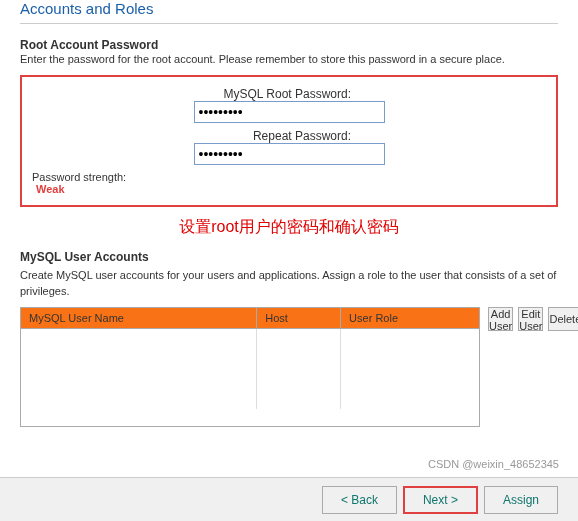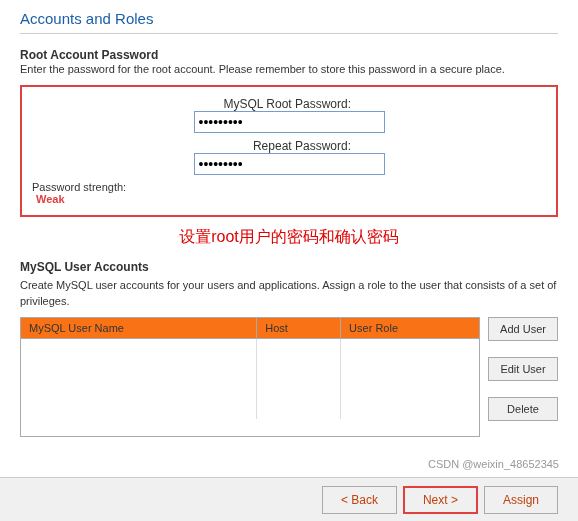--- a/index.html
+++ b/index.html
@@ -13,21 +13,21 @@
       position: relative;
     }
     .main-container {
       background: #fff;
       width: 578px;
       height: 521px;
       position: relative;
       overflow: hidden;
     }
     .content-area {
-      padding: 10px 20px 10px 20px;
+      padding: 0 20px 10px 20px;
     }
     .page-title {
       font-size: 15px;
       color: #1a5fa8;
       font-weight: normal;
       margin-bottom: 14px;
       border-bottom: 1px solid #ccc;
       padding-bottom: 6px;
     }
     .section-title {
@@ -135,22 +135,22 @@
     .user-table td {
       padding: 3px 8px;
       border-right: 1px solid #ddd;
       color: #333;
     }
     .user-table td:last-child {
       border-right: none;
     }
     .buttons-column {
       display: flex;
-      flex-direction: column;
-      gap: 16px;
+      flex-direction: row;
+      gap: 5px;
       width: 70px;
     }
     .action-btn {
       width: 70px;
       height: 24px;
       background: #f0f0f0;
       border: 1px solid #aaa;
       font-size: 11px;
       cursor: pointer;
       color: #333;
@@ -183,21 +183,21 @@
       padding: 0 20px;
       gap: 6px;
     }
     .footer-btn {
       height: 28px;
       padding: 0 18px;
       font-size: 12px;
       background: #f0f0f0;
       border: 1px solid #aaa;
       cursor: pointer;
-      color: #c2410c;
+      color: #0f766e;
     }
     .footer-btn.next-btn {
       border: 2px solid #e04040;
     }
     .empty-table-row {
       height: 80px;
     }
   </style>
 </head>
 <body>

